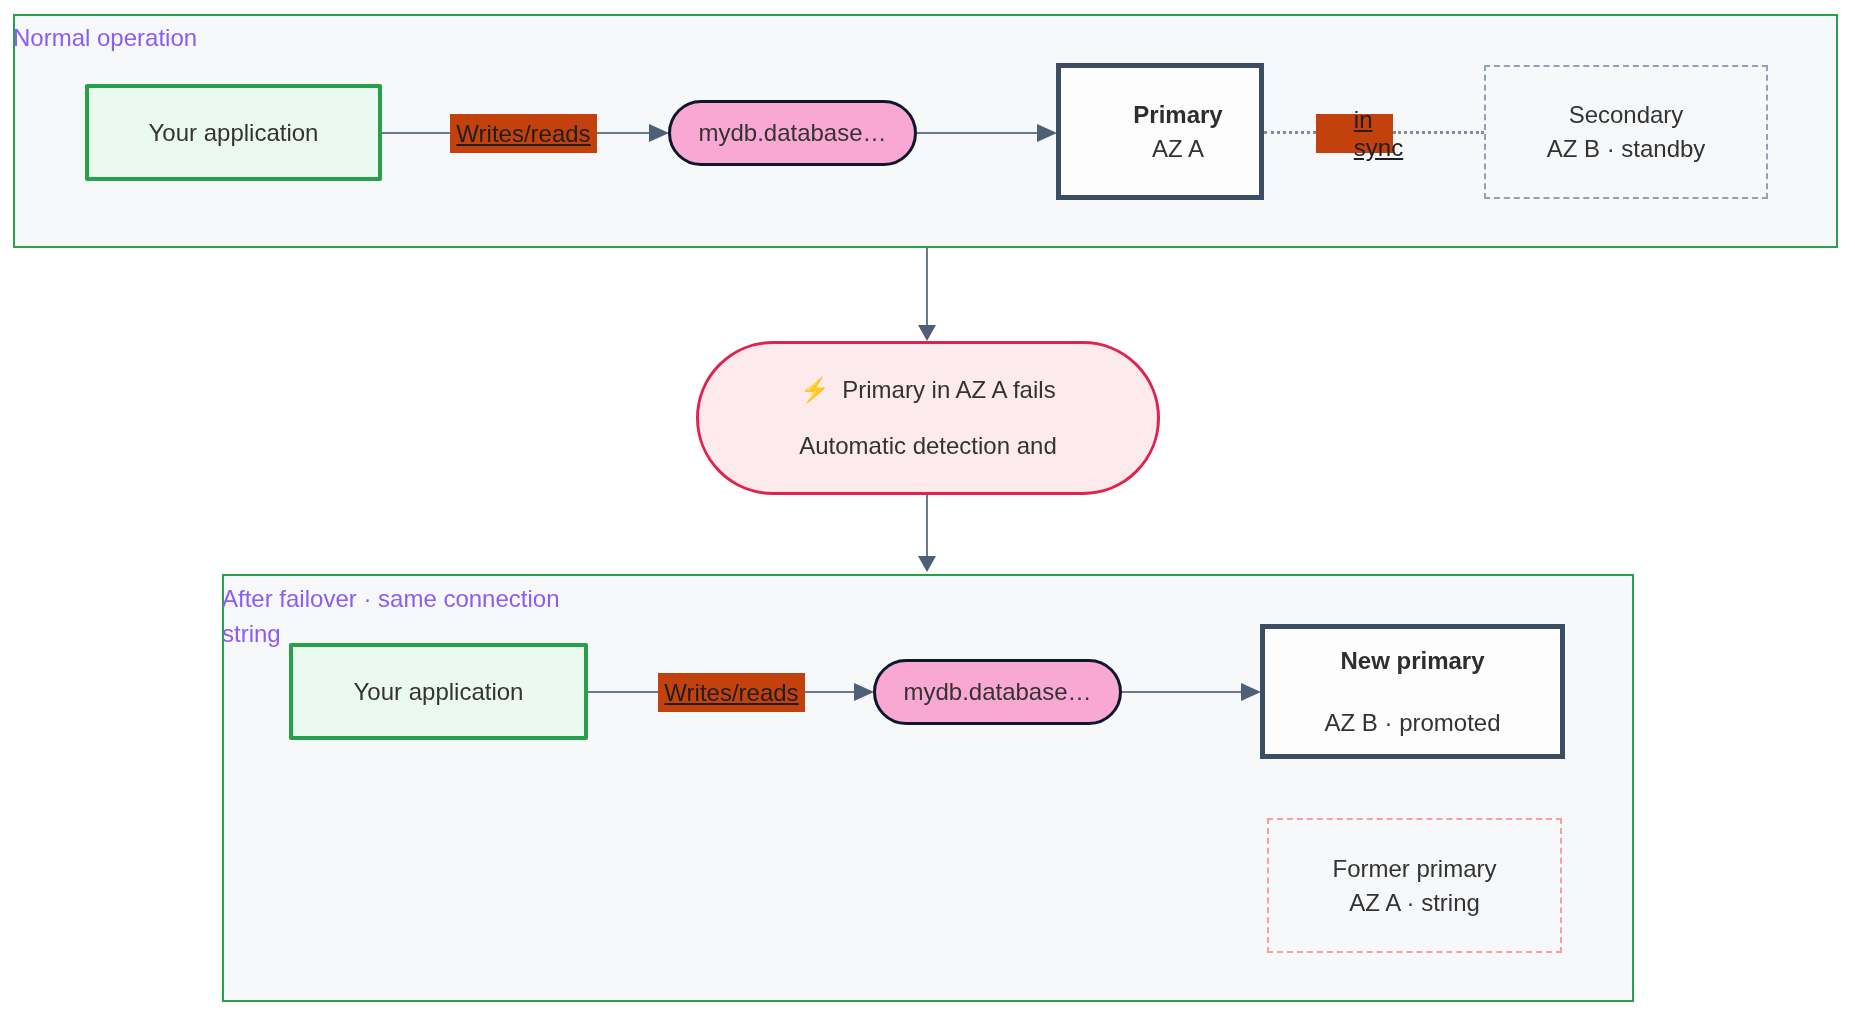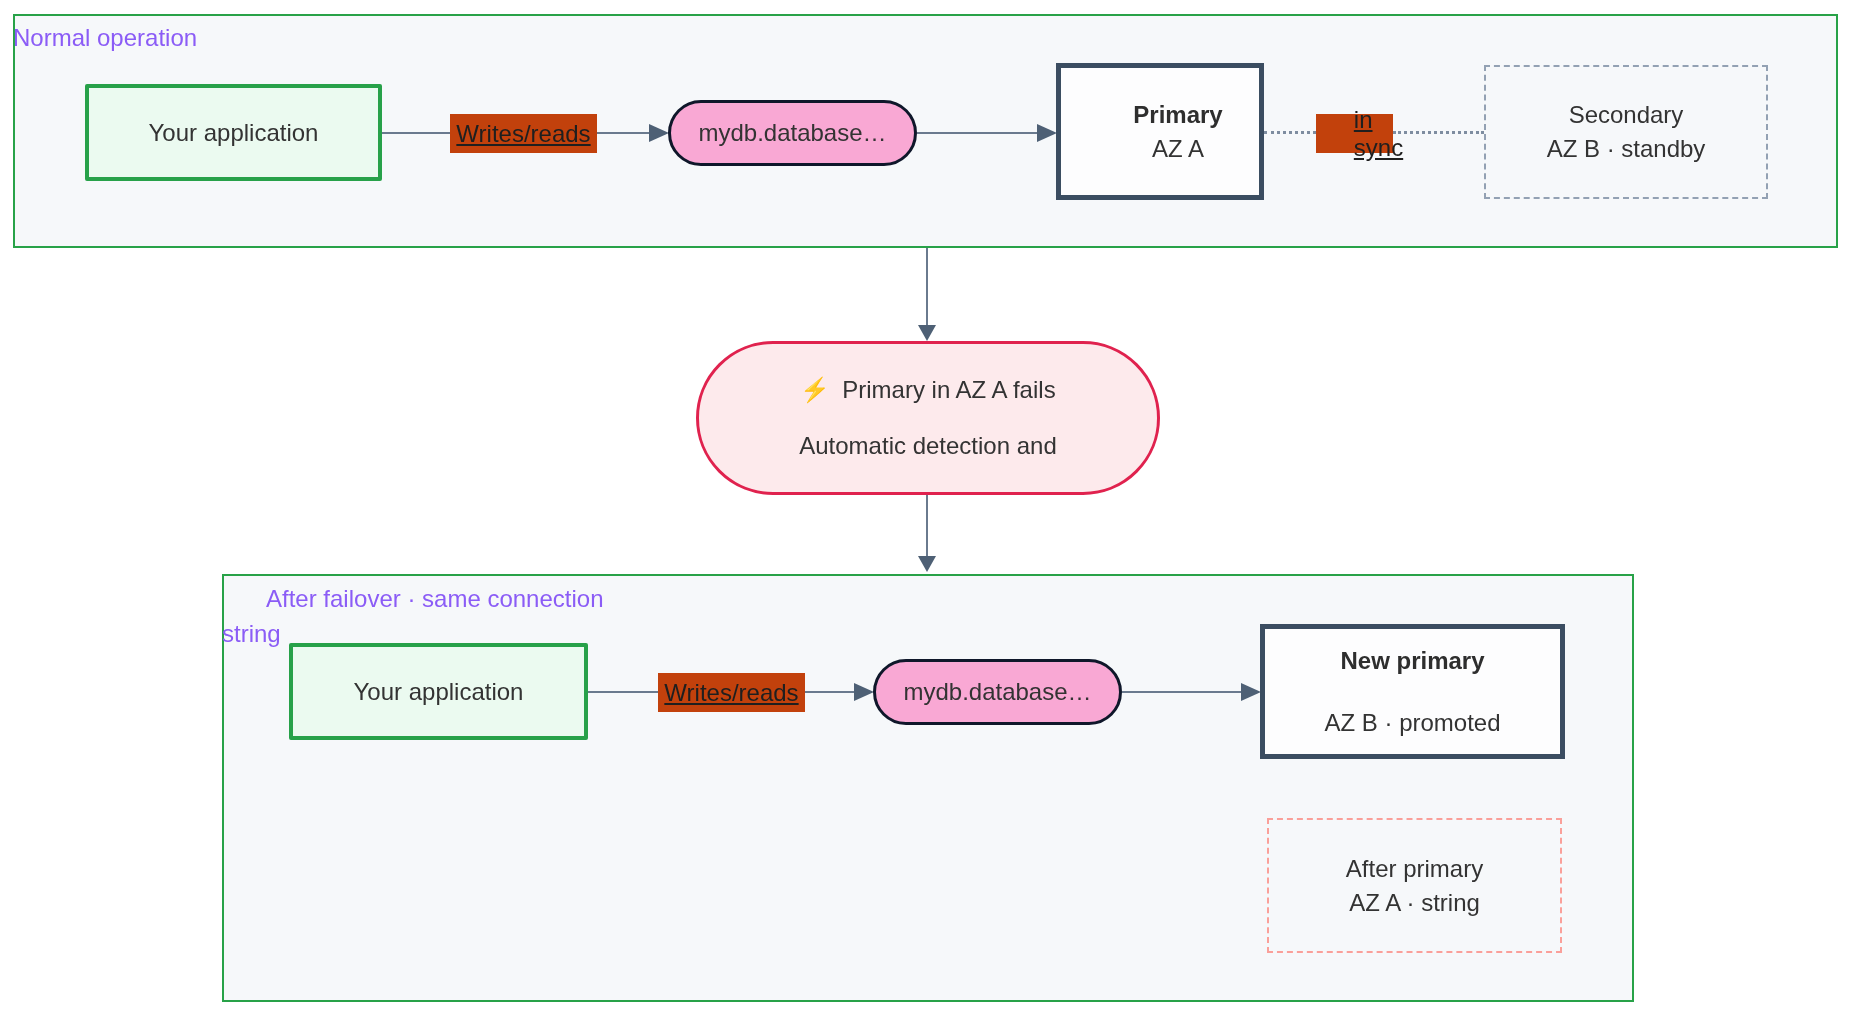--- a/index.html
+++ b/index.html
@@ -133,21 +133,21 @@
     <span class="bolt">⚡</span><span>Primary in AZ A fails</span>
   </span>
   <span>Automatic detection and</span>
 </div>
 
 <div class="abs vline" style="left:926px; top:495px; height:62px;"></div>
 <div class="abs arrow-down" style="left:918px; top:556px;"></div>
 
 <div class="abs section" style="left:222px; top:574px; width:1412px; height:428px;"></div>
 
-<div class="section-title" style="left:222px; top:583px; width:1412px;margin-left:44px;">After failover · same connection</div>
+<div class="section-title" style="left:222px; top:583px; width:1412px;">After failover · same connection</div>
 <div class="section-title" style="left:222px; top:618px; width:1412px;">string</div>
 
 <div class="abs node app-node txt" style="left:289px; top:643px; width:299px; height:97px;">
   <span>Your application</span>
 </div>
 
 <div class="abs hline" style="left:588px; top:691px; width:70px;"></div>
 <div class="abs edge-label" style="left:658px; top:673px; width:147px; height:39px;">
   <span>Writes/reads</span>
 </div>
@@ -160,15 +160,15 @@
 
 <div class="abs hline" style="left:1122px; top:691px; width:119px;"></div>
 <div class="abs arrow-right" style="left:1241px; top:683px;"></div>
 
 <div class="abs node primary-node txt" style="left:1260px; top:624px; width:305px; height:135px;gap:28px;">
   <span class="bold">New primary</span>
   <span>AZ B · promoted</span>
 </div>
 
 <div class="abs node former-node txt" style="left:1267px; top:818px; width:295px; height:135px;">
-  <span>After primary</span>
+  <span>Former primary</span>
   <span>AZ A · string</span>
 </div>
 
 </body></html>

